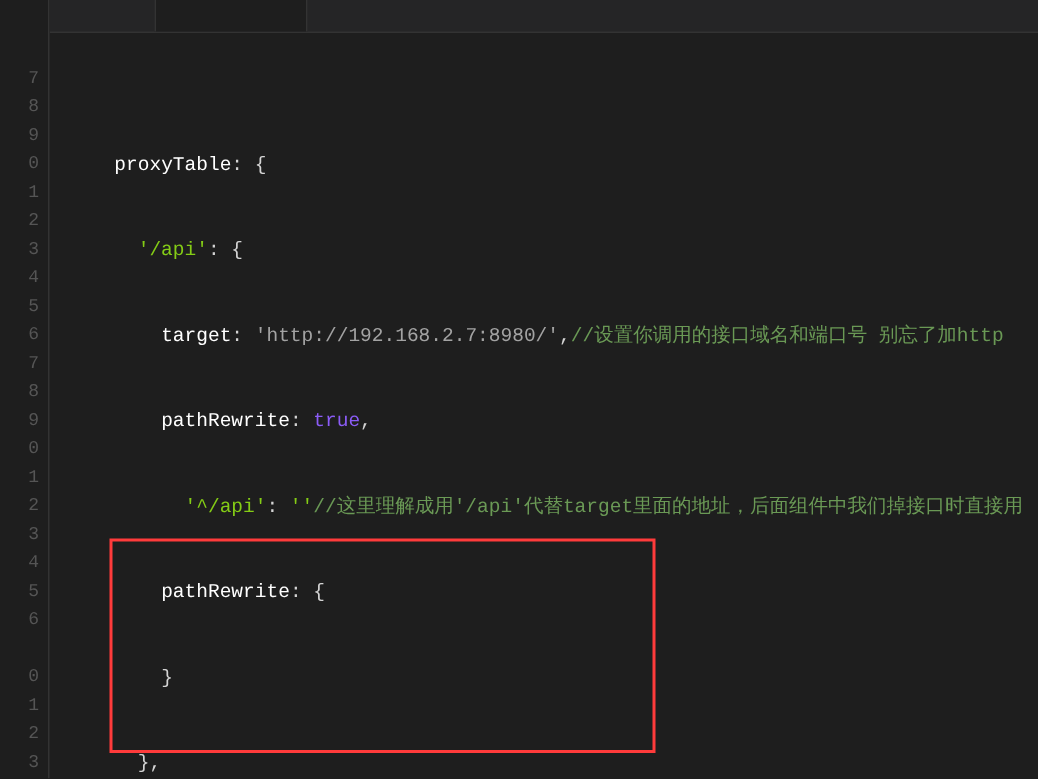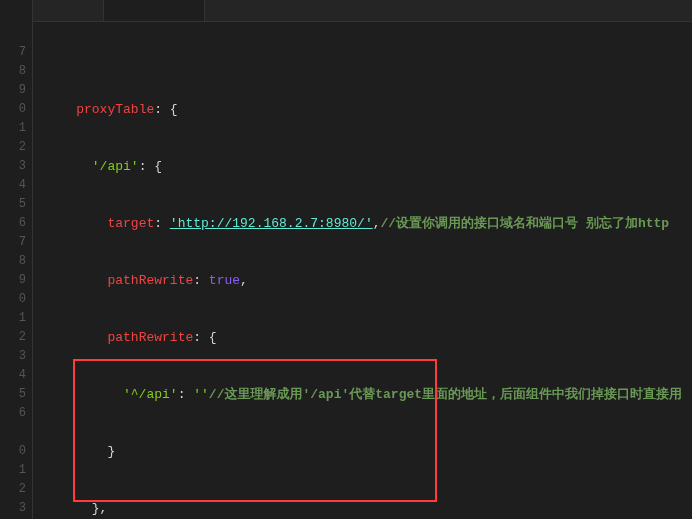--- a/index.html
+++ b/index.html
@@ -45,26 +45,26 @@
     content: "";
     position: absolute;
     left: 70px; top: 0; bottom: 0;
     width: 100px;
     background: #1e1e1e;
     border-left: 1px solid #333;
     border-right: 1px solid #333;
   }
   .line { height: 19px; }
   
-  .key  { color: #ef4444; text-align: center; }
+  .key  { color: #ffffff; text-align: center; }
   .punc { color: #d4d4d4; }
   .str  { color: #84cc16; }
-  .url  { color: #5eead4; text-decoration: underline; }
+  .url  { color: #a3a3a3; }
   .bool { color: #8b5cf6; }
-  .cmt  { color: #6a9955; font-weight: bold; }
+  .cmt  { color: #6a9955; }
 
   .highlight-box {
     position: absolute;
     border: 2px solid #ff3b3b;
     left: 40px;
     top: 359px;
     width: 364px;
     height: 143px;
     pointer-events: none;
   }
@@ -102,22 +102,22 @@
     <div>4</div>
   </div>
 
 <div class="editor">
   <div class="tab-bar"></div>
 
   <div class="line">    <span class="key">proxyTable</span><span class="punc">: {</span></div>
   <div class="line">      <span class="str">'/api'</span><span class="punc">: {</span></div>
   <div class="line">        <span class="key">target</span><span class="punc">: </span><span class="url">'http://192.168.2.7:8980/'</span><span class="punc">,</span><span class="cmt">//设置你调用的接口域名和端口号 别忘了加http</span></div>
   <div class="line">        <span class="key">pathRewrite</span><span class="punc">: </span><span class="bool">true</span><span class="punc">,</span></div>
+  <div class="line">          <span class="str">'^/api'</span><span class="punc">: </span><span class="str">''</span><span class="cmt">//这里理解成用'/api'代替target里面的地址，后面组件中我们掉接口时直接用</span></div>
   <div class="line">        <span class="key">pathRewrite</span><span class="punc">: {</span></div>
-  <div class="line">          <span class="str">'^/api'</span><span class="punc">: </span><span class="str">''</span><span class="cmt">//这里理解成用'/api'代替target里面的地址，后面组件中我们掉接口时直接用</span></div>
   <div class="line">        <span class="punc">}</span></div>
   <div class="line">      <span class="punc">},</span></div>
   
   
   
   
   
   
   
   

